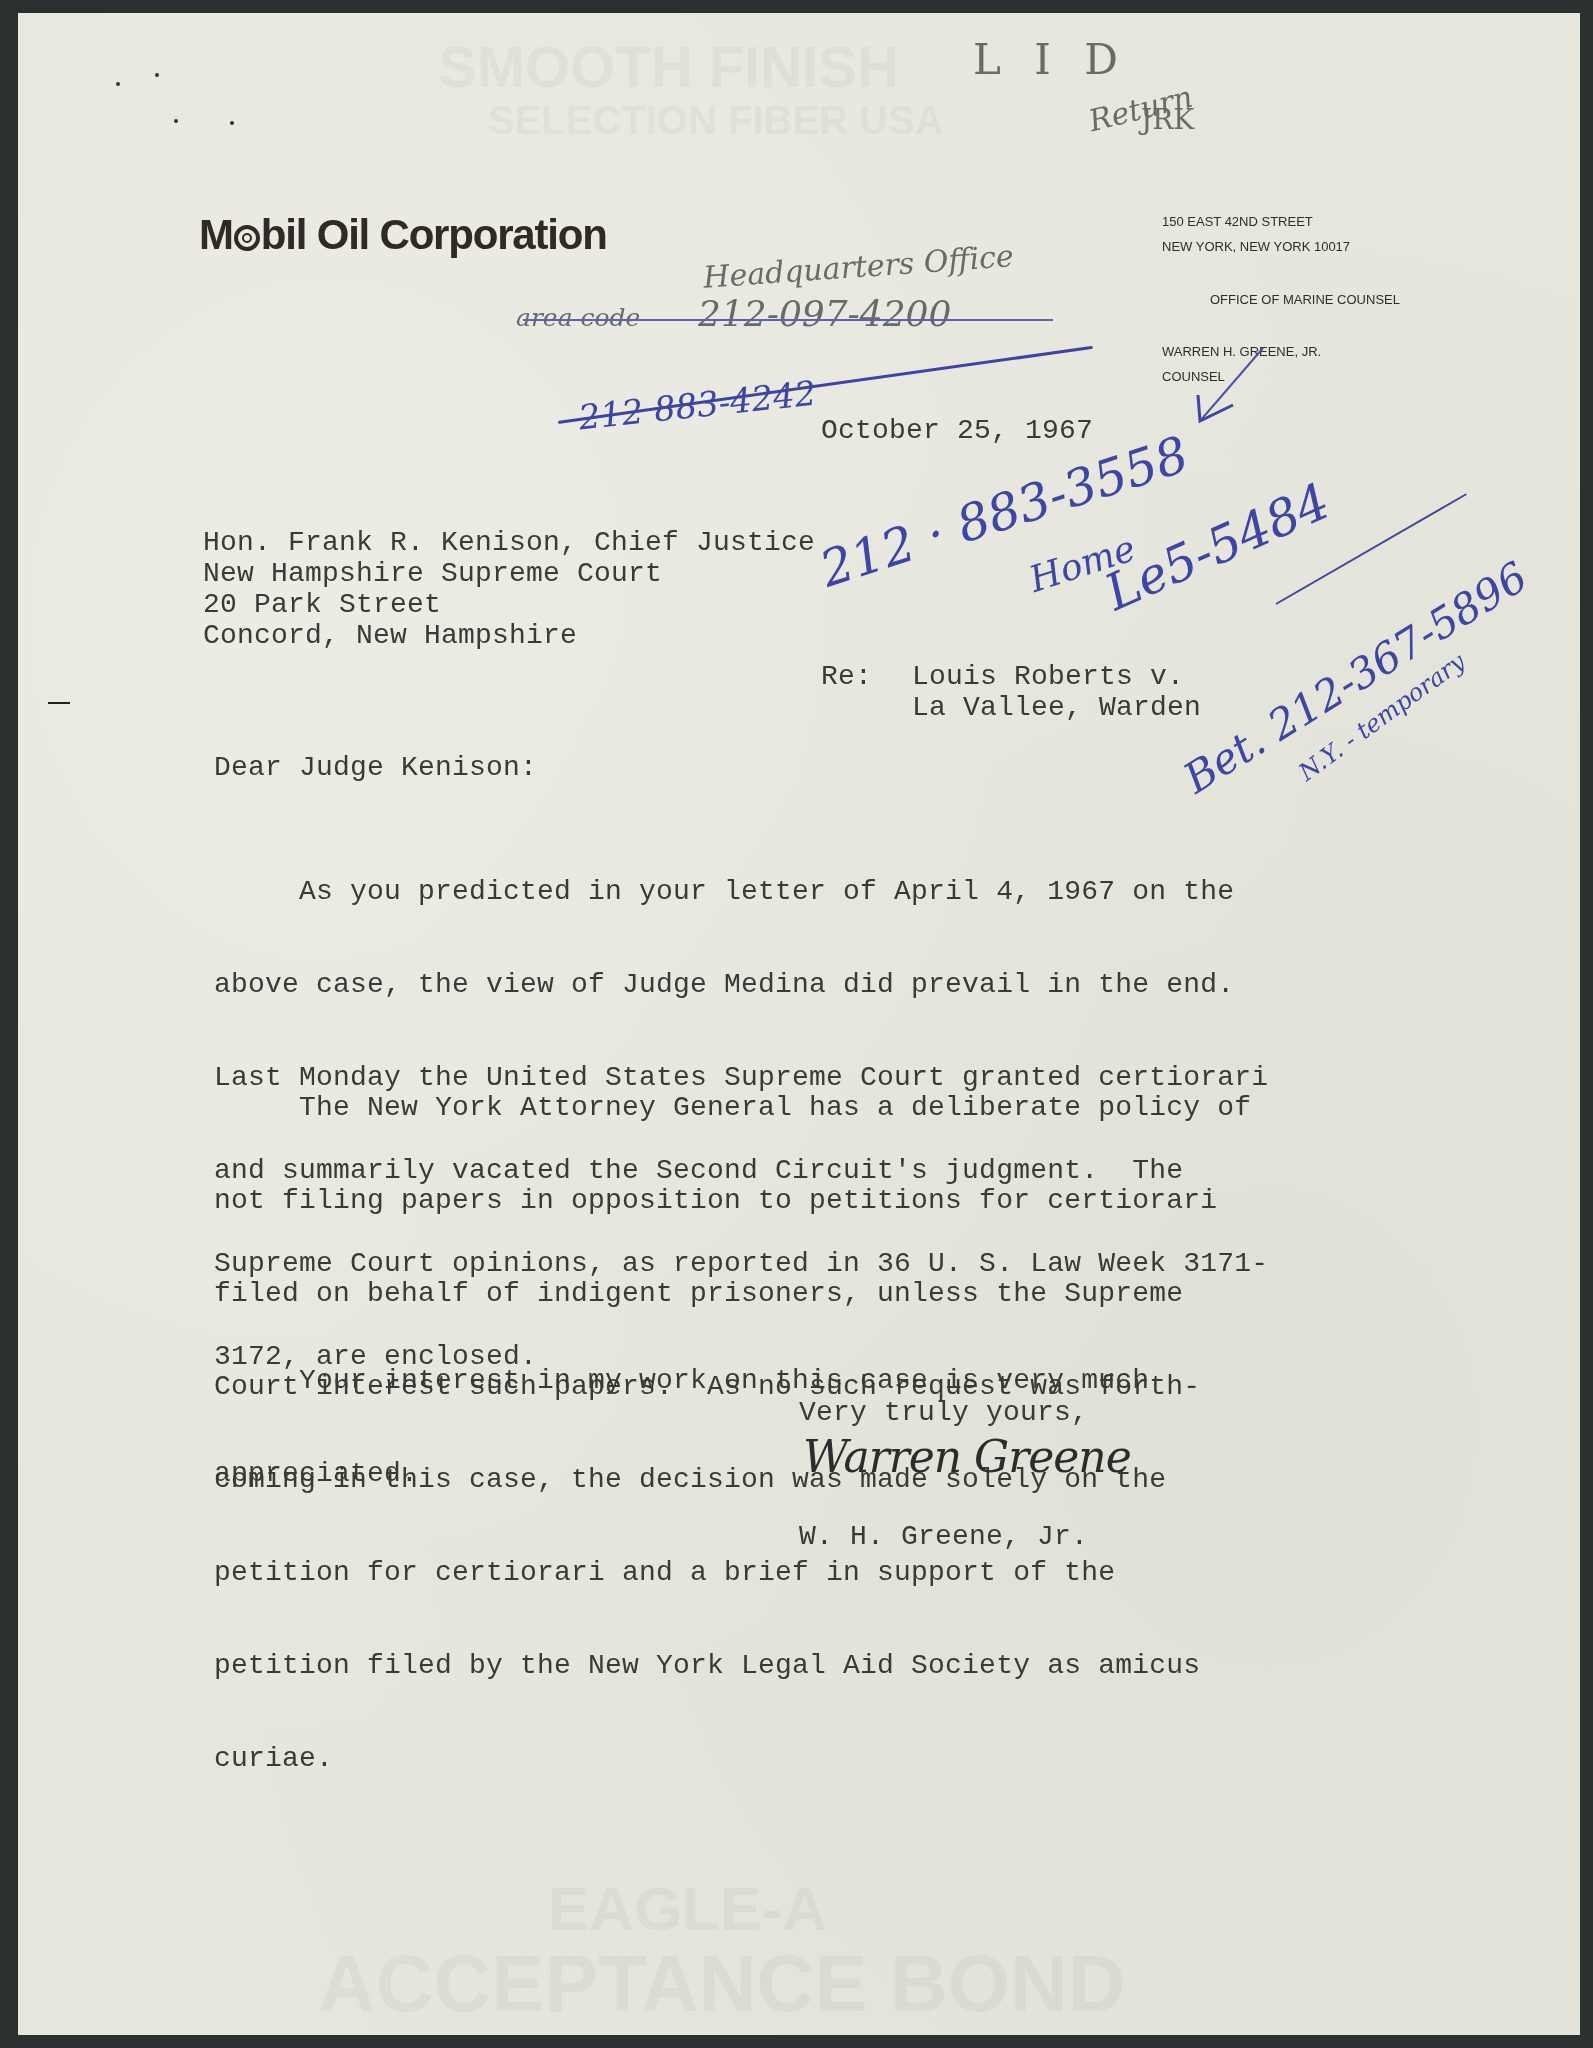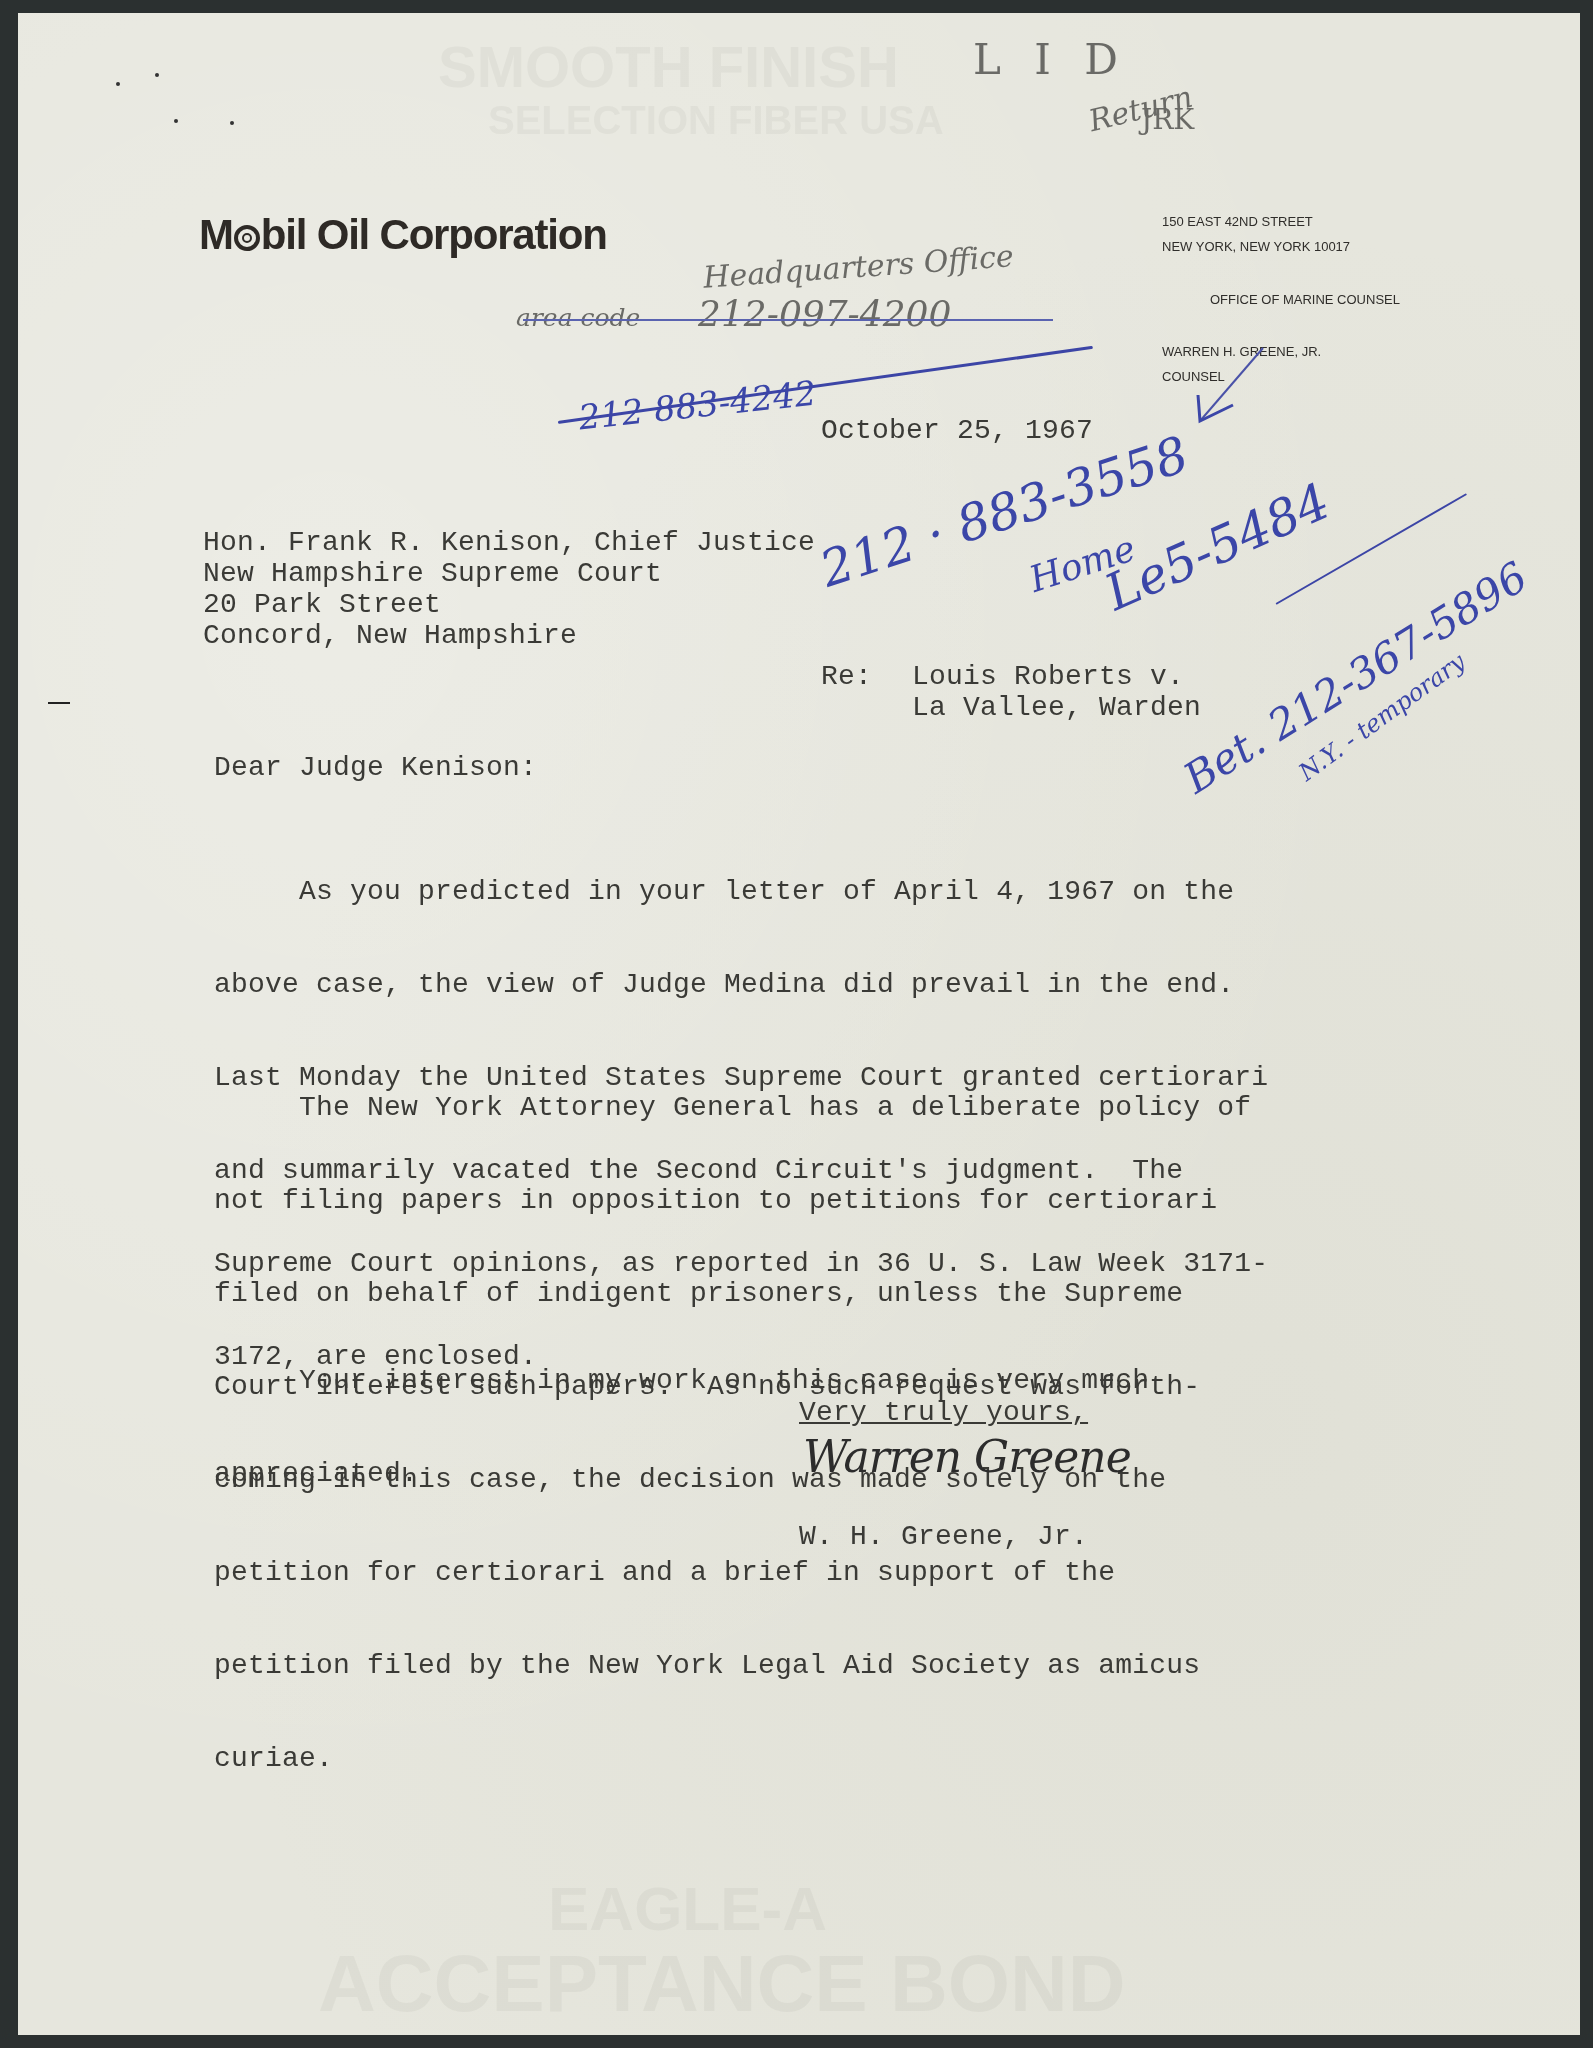--- a/index.html
+++ b/index.html
@@ -177,17 +177,17 @@
     <div>petition for certiorari and a brief in support of the</div>
     <div>petition filed by the New York Legal Aid Society as amicus</div>
     <div>curiae.</div>
   </div>
 
   <div class="abs type" style="left:196px; top:1290px;">
     <div>     Your interest in my work on this case is very much</div>
     <div>appreciated.</div>
   </div>
 
-  <div class="abs type" style="left:781px; top:1384px;text-decoration:underline;">Very truly yours,</div>
+  <div class="abs type" style="left:781px; top:1384px;">Very truly yours,</div>
   <div class="abs sig" style="left:785px; top:1418px;">Warren Greene</div>
   <div class="abs type" style="left:781px; top:1508px;">W. H. Greene, Jr.</div>
 
 </div>
 
 </body></html>

